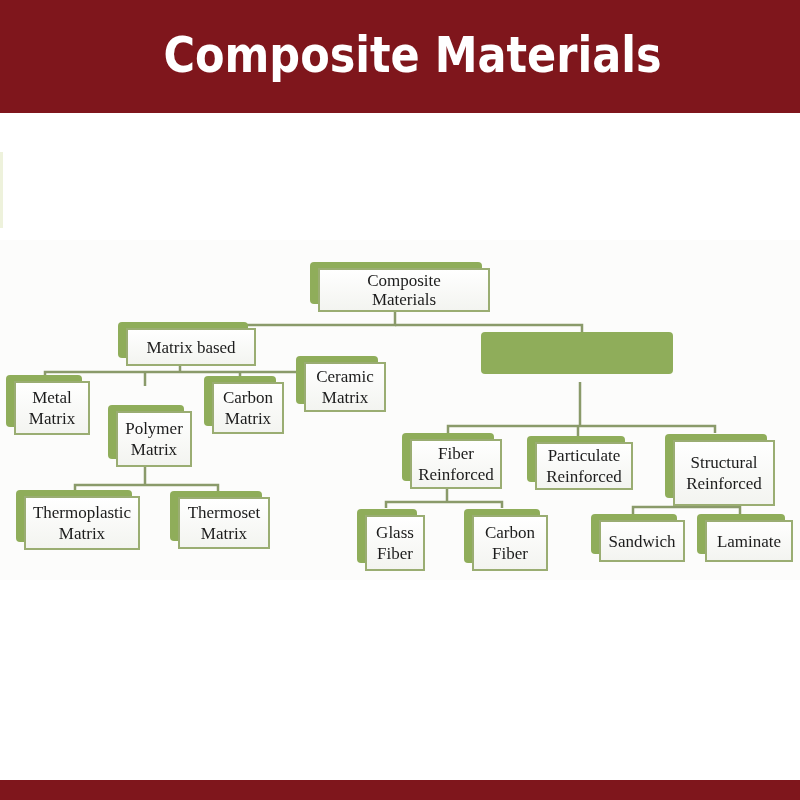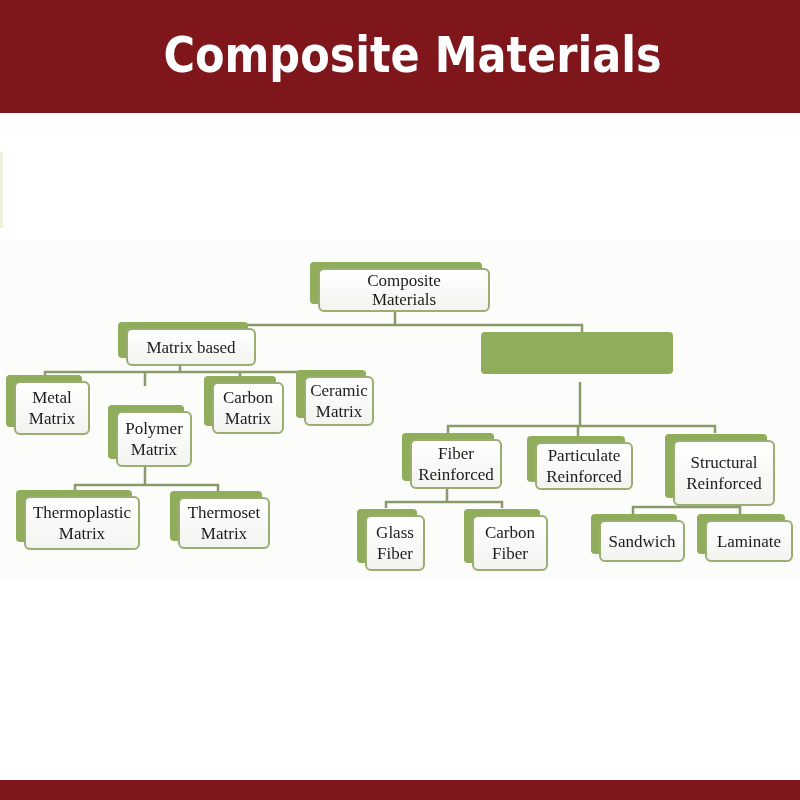--- a/index.html
+++ b/index.html
@@ -27,21 +27,21 @@
   .node {
     position:absolute;
   }
   .node .shadow {
     position:absolute; left:0; top:0; right:8px; bottom:8px;
     background:#8fad5a; border-radius:4px;
   }
   .node .face {
     position:absolute; left:8px; top:6px; right:0; bottom:0;
     background:linear-gradient(#ffffff, #f3f4f0);
-    border:2px solid #9aad72; border-radius:6px;
+    border:2px solid #9aad72; border-radius:0;
     display:flex; align-items:center; justify-content:center; text-align:center;
     color:#1c1c1c; font-size:17px; line-height:21px; white-space:pre-line;
   }
 </style>
 </head>
 <body>
 
 <div class="header">
   <h1>Composite Materials</h1>
 </div>
@@ -98,21 +98,21 @@
 <div class="node" style="left:108px;top:405px;width:84px;height:62px;">
   <div class="shadow"></div>
   <div class="face">Polymer
 Matrix</div>
 </div>
 <div class="node" style="left:204px;top:376px;width:80px;height:58px;">
   <div class="shadow"></div>
   <div class="face">Carbon
 Matrix</div>
 </div>
-<div class="node" style="left:296px;top:370px;width:78px;height:56px;">
+<div class="node" style="left:296px;top:356px;width:90px;height:56px;">
   <div class="shadow"></div>
   <div class="face">Ceramic
 Matrix</div>
 </div>
 
 <div class="node" style="left:16px;top:490px;width:124px;height:60px;">
   <div class="shadow"></div>
   <div class="face">Thermoplastic
 Matrix</div>
 </div>

